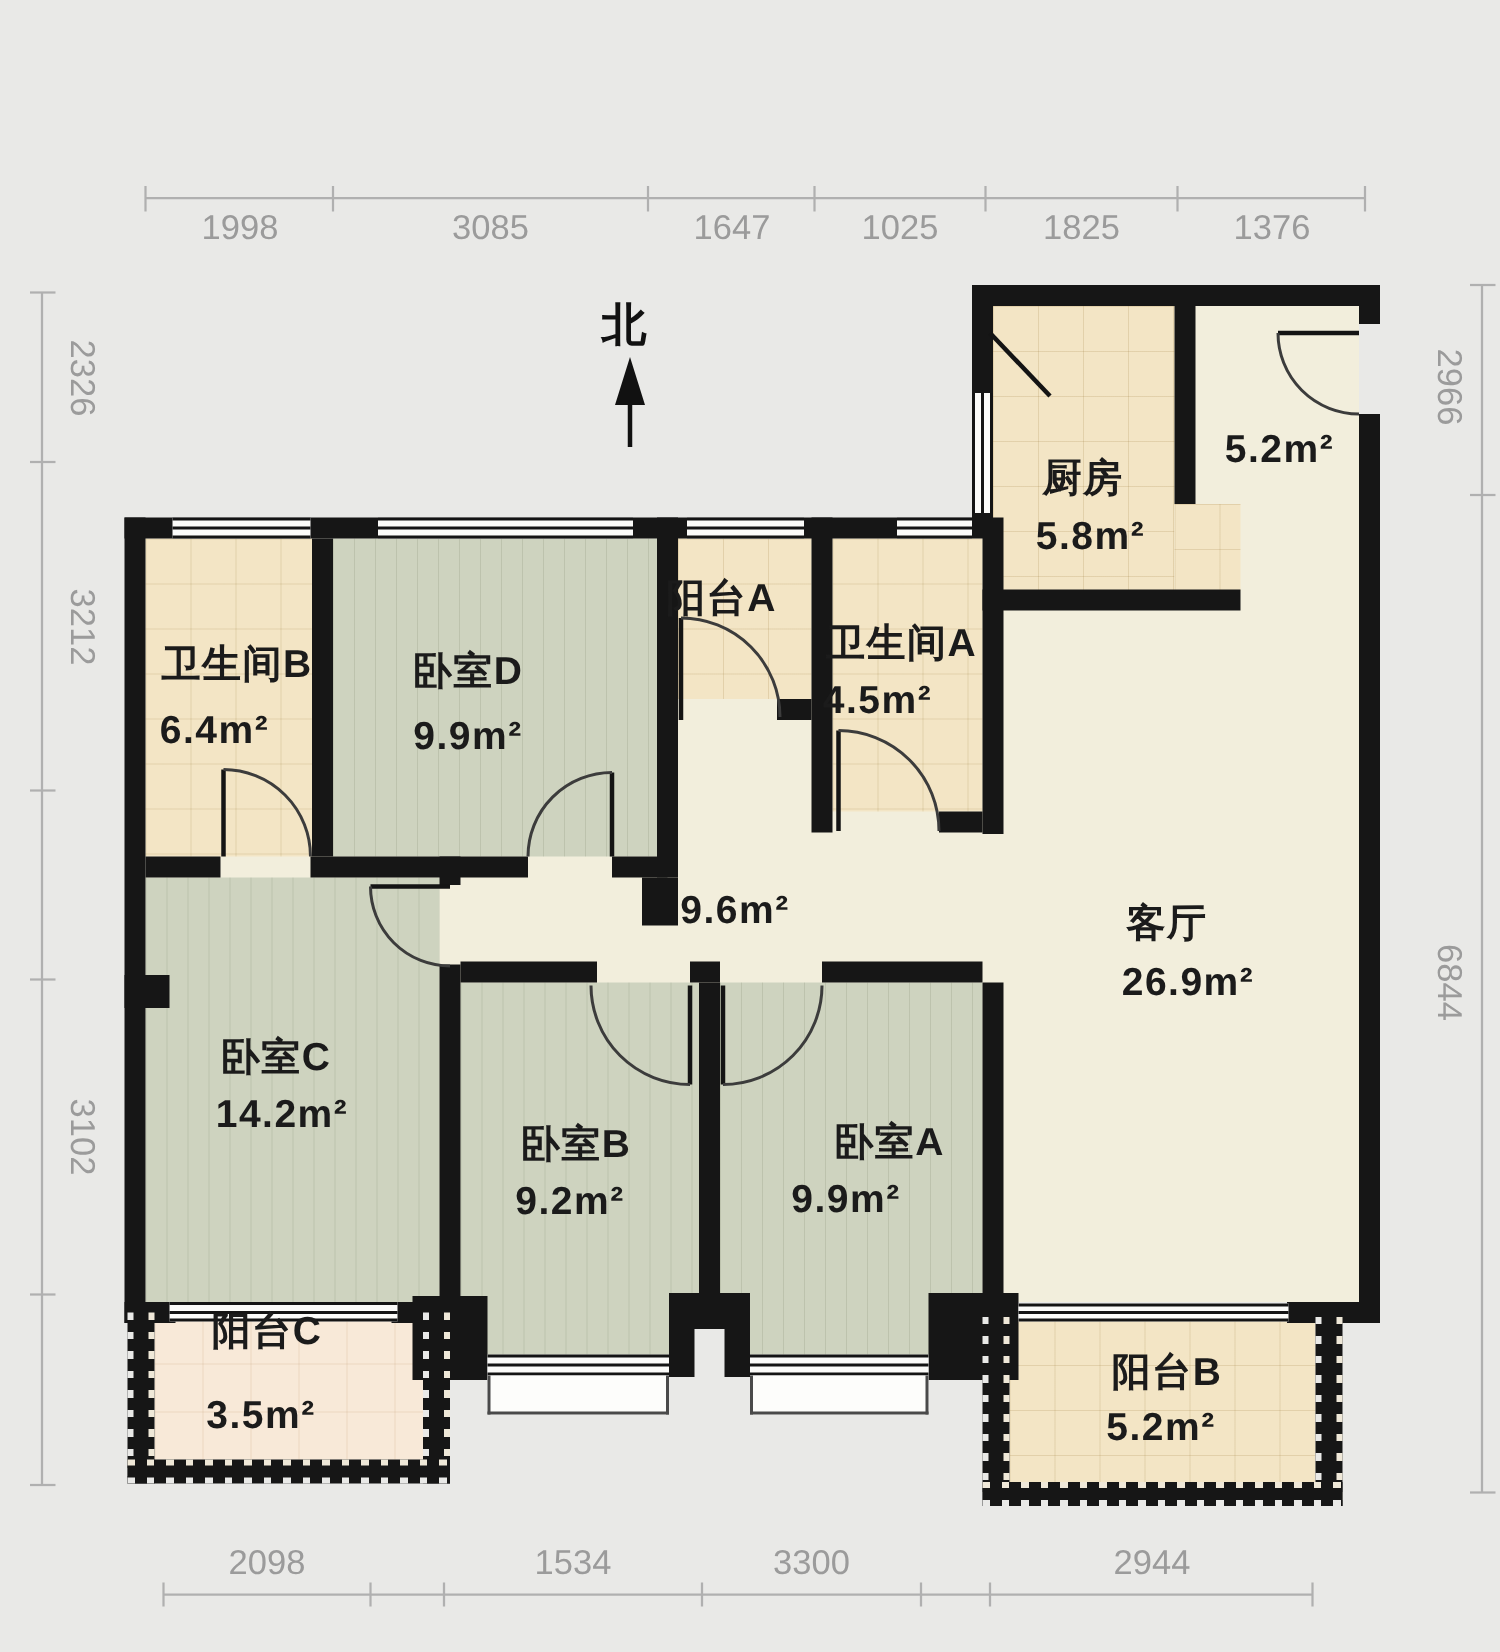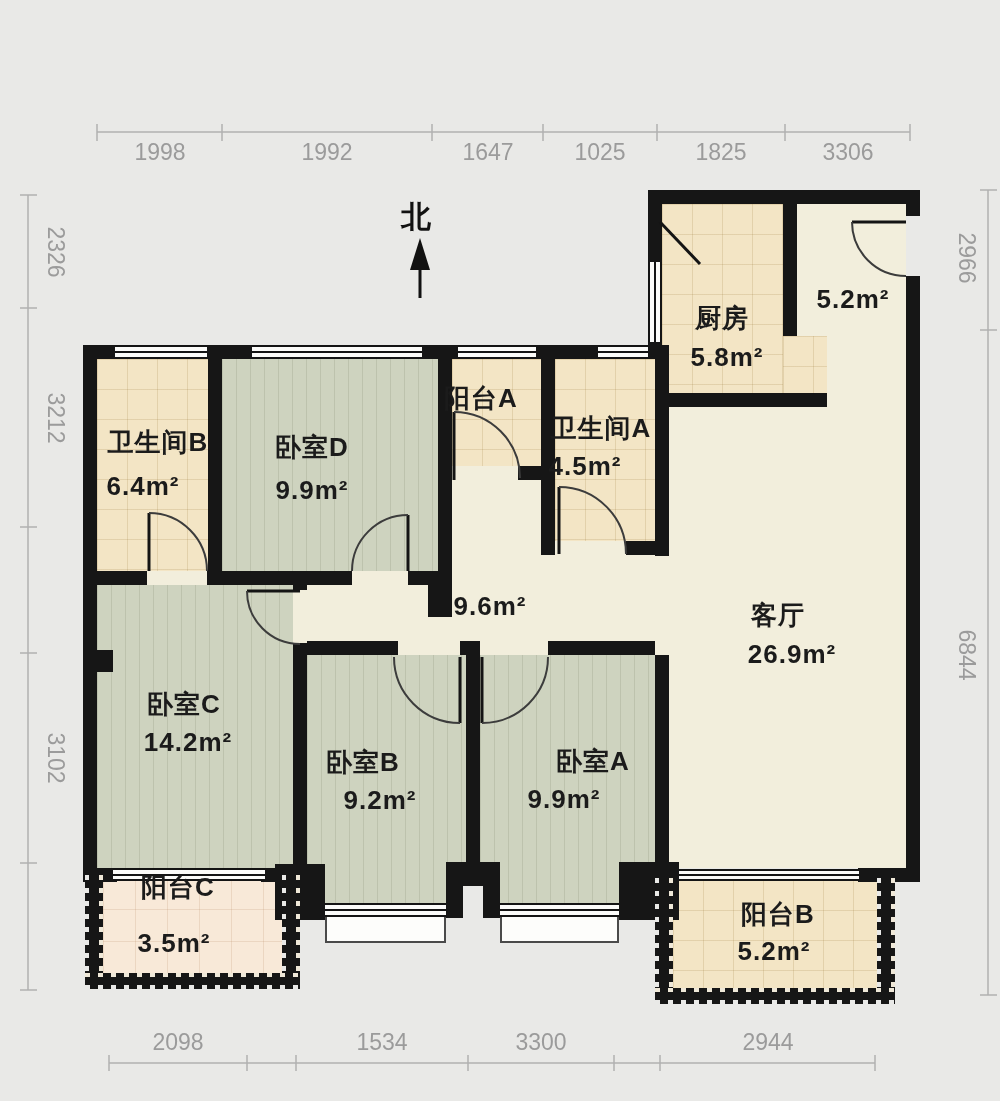--- a/index.html
+++ b/index.html
@@ -185,25 +185,25 @@
     <line x1="20" y1="863" x2="37" y2="863"></line>
       <line x1="20" y1="990" x2="37" y2="990"></line>
     <line x1="988" y1="190" x2="988" y2="995"></line>
     <line x1="980" y1="190" x2="997" y2="190"></line>
       <line x1="980" y1="330" x2="997" y2="330"></line>
     <line x1="980" y1="995" x2="997" y2="995"></line>
   </g>
 </svg>
 
 <div class="dim" style="left:160px;top:152px">1998</div>
-<div class="dim" style="left:327px;top:152px">1992</div>
+<div class="dim" style="left:327px;top:152px">3085</div>
 <div class="dim" style="left:488px;top:152px">1647</div>
 <div class="dim" style="left:600px;top:152px">1025</div>
 <div class="dim" style="left:721px;top:152px">1825</div>
-<div class="dim" style="left:848px;top:152px">3306</div>
+<div class="dim" style="left:848px;top:152px">1376</div>
 <div class="dim" style="left:178px;top:1042px">2098</div>
 <div class="dim" style="left:382px;top:1042px">1534</div>
 <div class="dim" style="left:541px;top:1042px">3300</div>
 <div class="dim" style="left:768px;top:1042px">2944</div>
 <div class="dim v" style="left:55px;top:252px">2326</div>
 <div class="dim v" style="left:55px;top:418px">3212</div>
 <div class="dim v" style="left:55px;top:758px">3102</div>
 <div class="dim v" style="left:966px;top:258px">2966</div>
 <div class="dim v" style="left:966px;top:655px">6844</div>
 
@@ -217,20 +217,20 @@
 <div class="lbl" style="left:601px;top:428px">卫生间A</div>
 <div class="lbl" style="left:585px;top:466px">4.5m²</div>
 <div class="lbl" style="left:722px;top:318px">厨房</div>
 <div class="lbl" style="left:727px;top:357px">5.8m²</div>
 <div class="lbl" style="left:853px;top:299px">5.2m²</div>
 <div class="lbl" style="left:490px;top:606px">9.6m²</div>
 <div class="lbl" style="left:778px;top:615px">客厅</div>
 <div class="lbl" style="left:792px;top:654px">26.9m²</div>
 <div class="lbl" style="left:184px;top:704px">卧室C</div>
 <div class="lbl" style="left:188px;top:742px">14.2m²</div>
-<div class="lbl" style="left:363px;top:762px">卧室B</div>
+<div class="lbl" style="left:384px;top:762px">卧室B</div>
 <div class="lbl" style="left:380px;top:800px">9.2m²</div>
 <div class="lbl" style="left:593px;top:761px">卧室A</div>
 <div class="lbl" style="left:564px;top:799px">9.9m²</div>
 <div class="lbl" style="left:178px;top:887px">阳台C</div>
 <div class="lbl" style="left:174px;top:943px">3.5m²</div>
 <div class="lbl" style="left:778px;top:914px">阳台B</div>
 <div class="lbl" style="left:774px;top:951px">5.2m²</div>
 
 </body></html>

